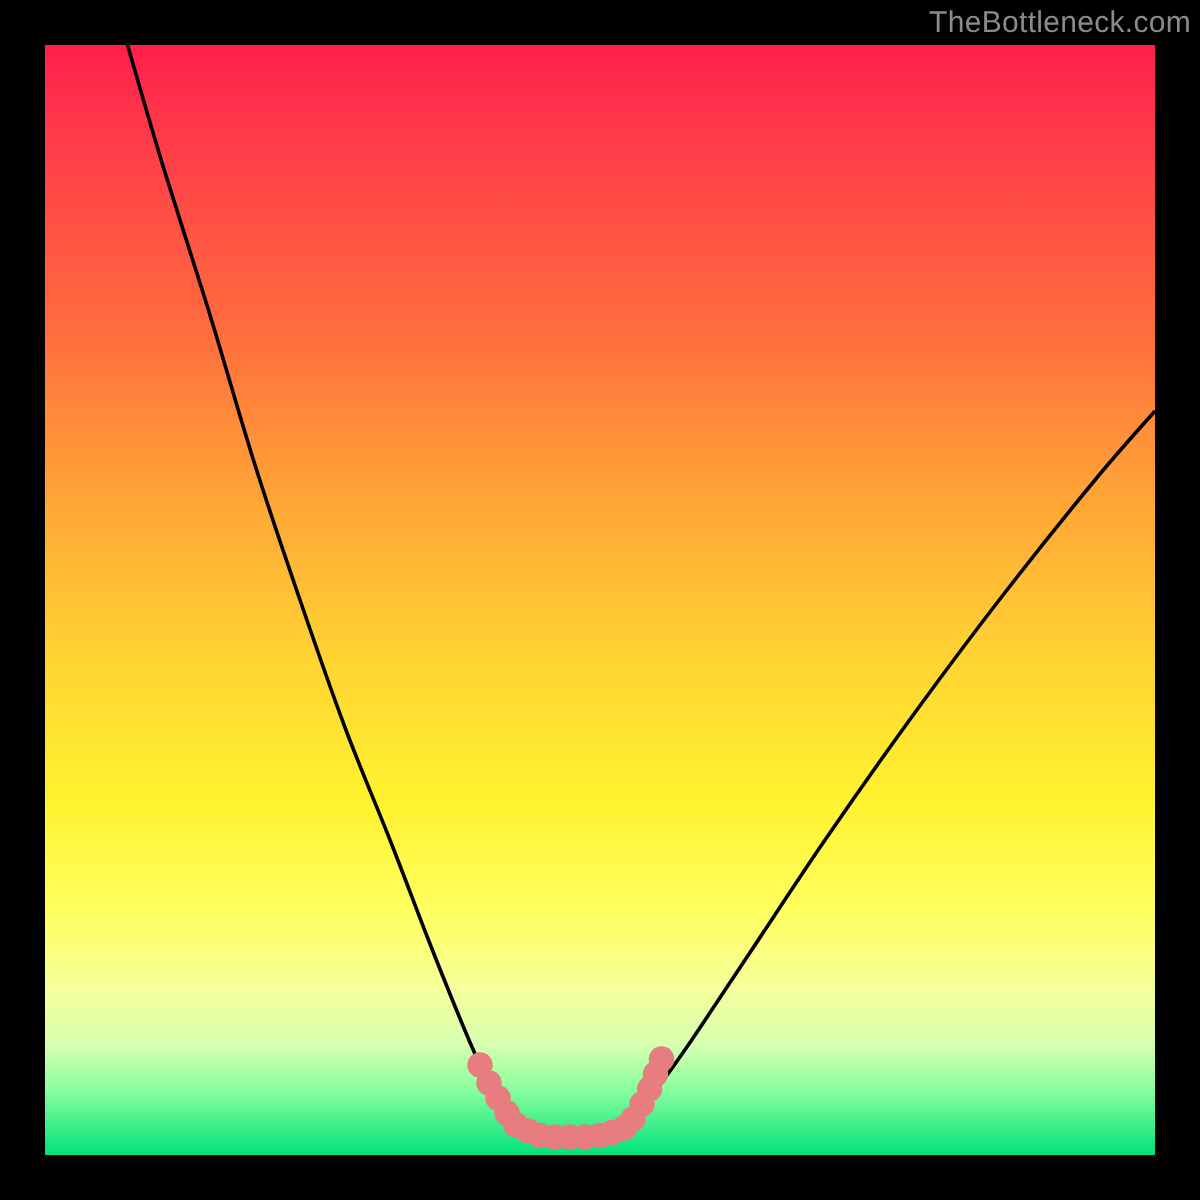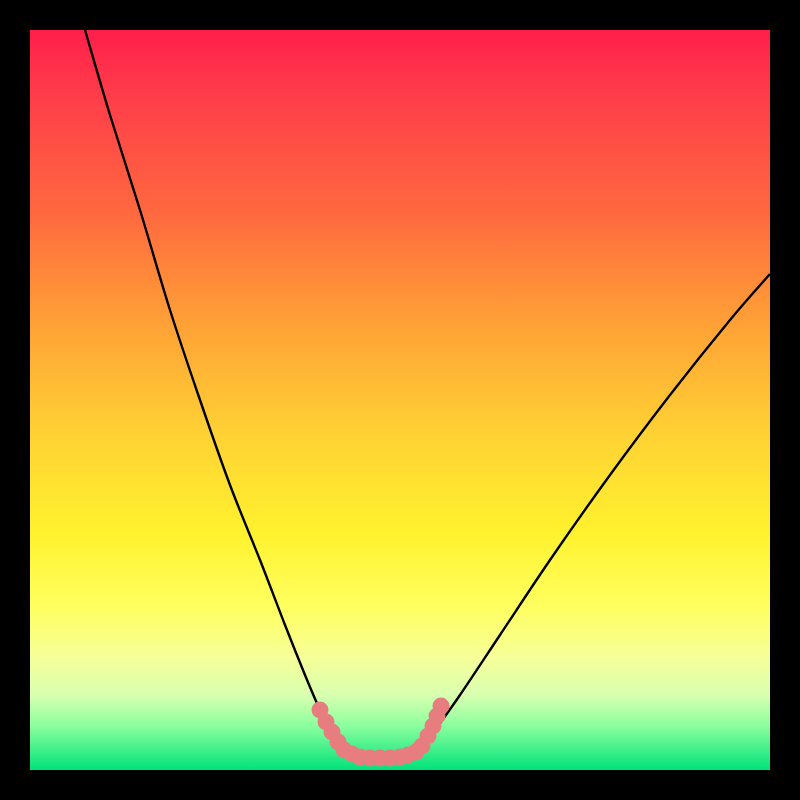--- a/index.html
+++ b/index.html
@@ -54,20 +54,21 @@
     width: 740px;
     height: 740px;
   }
 </style>
 </head>
 <body>
 
 <div class="frame">
   <div class="panel"></div>
 
+  <div class="watermark">TheBottleneck.com</div>
 
   <svg class="curve" viewBox="0 0 740 740">
     <path id="curve-path" fill="none" stroke="#000" stroke-width="2.4" d="M 55 0 C 59.2 14.2, 70.8 55.0, 80 85 C 89.2 115.0, 100.0 147.5, 110 180 C 120.0 212.5, 130.0 248.3, 140 280 C 150.0 311.7, 160.0 340.8, 170 370 C 180.0 399.2, 190.0 428.3, 200 455 C 210.0 481.7, 220.8 506.7, 230 530 C 239.2 553.3, 247.5 575.8, 255 595 C 262.5 614.2, 269.2 630.8, 275 645 C 280.8 659.2, 285.8 670.8, 290 680 C 294.2 689.2, 297.0 694.7, 300 700 C 303.0 705.3, 305.3 708.3, 308 712 C 310.7 715.7, 314.7 720.3, 316 722 C 317.3 723.7, 313.7 721.2, 316 722 C 318.3 722.8, 324.3 726.0, 330 727 C 335.7 728.0, 343.3 728.0, 350 728 C 356.7 728.0, 363.7 728.0, 370 727 C 376.3 726.0, 385.0 722.8, 388 722 C 391.0 721.2, 385.2 725.7, 388 722 C 390.8 718.3, 398.0 709.5, 405 700 C 412.0 690.5, 419.2 680.8, 430 665 C 440.8 649.2, 455.0 627.5, 470 605 C 485.0 582.5, 501.7 556.7, 520 530 C 538.3 503.3, 560.0 472.5, 580 445 C 600.0 417.5, 620.0 390.8, 640 365 C 660.0 339.2, 683.3 310.2, 700 290 C 716.7 269.8, 733.3 251.7, 740 244"></path>
     <g id="marker-group">
         <circle cx="290" cy="680" r="8.5" fill="#e87d80"></circle>
         <circle cx="296" cy="692" r="8.5" fill="#e87d80"></circle>
         <circle cx="302" cy="702" r="8.5" fill="#e87d80"></circle>
         <circle cx="308" cy="712" r="8.5" fill="#e87d80"></circle>
         <circle cx="314" cy="720" r="8.5" fill="#e87d80"></circle>
         <circle cx="322" cy="724" r="8.5" fill="#e87d80"></circle>

